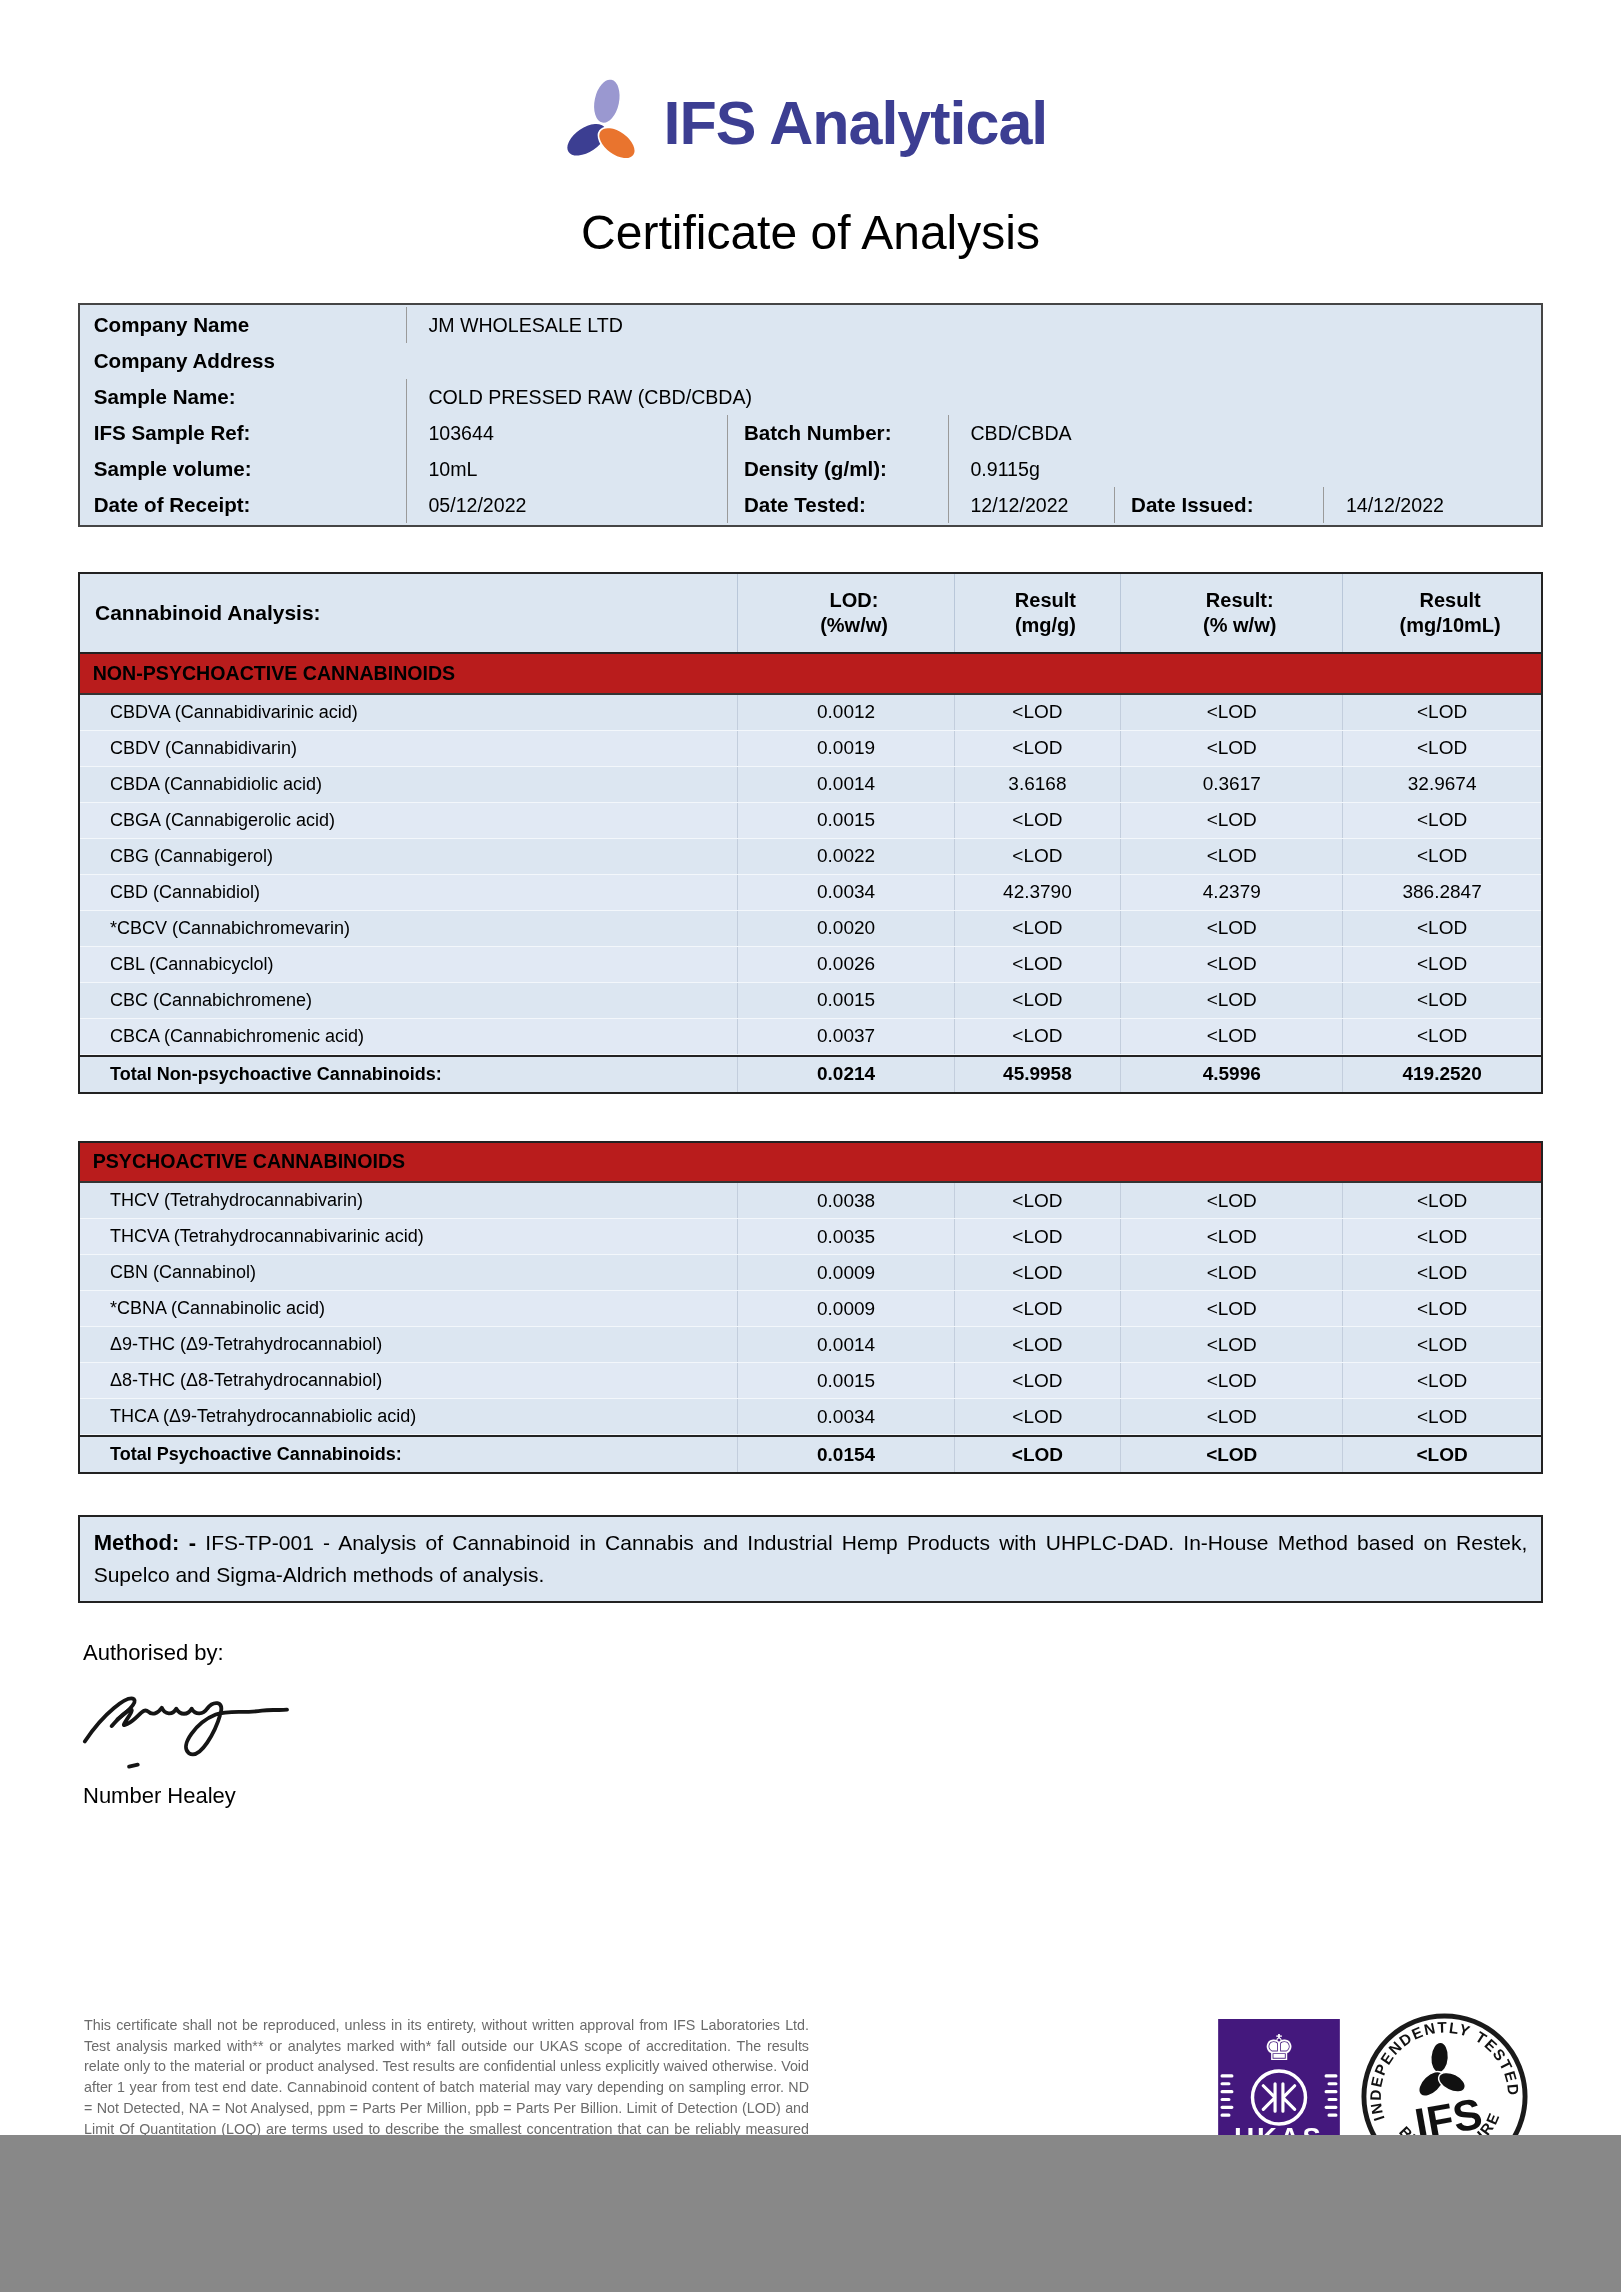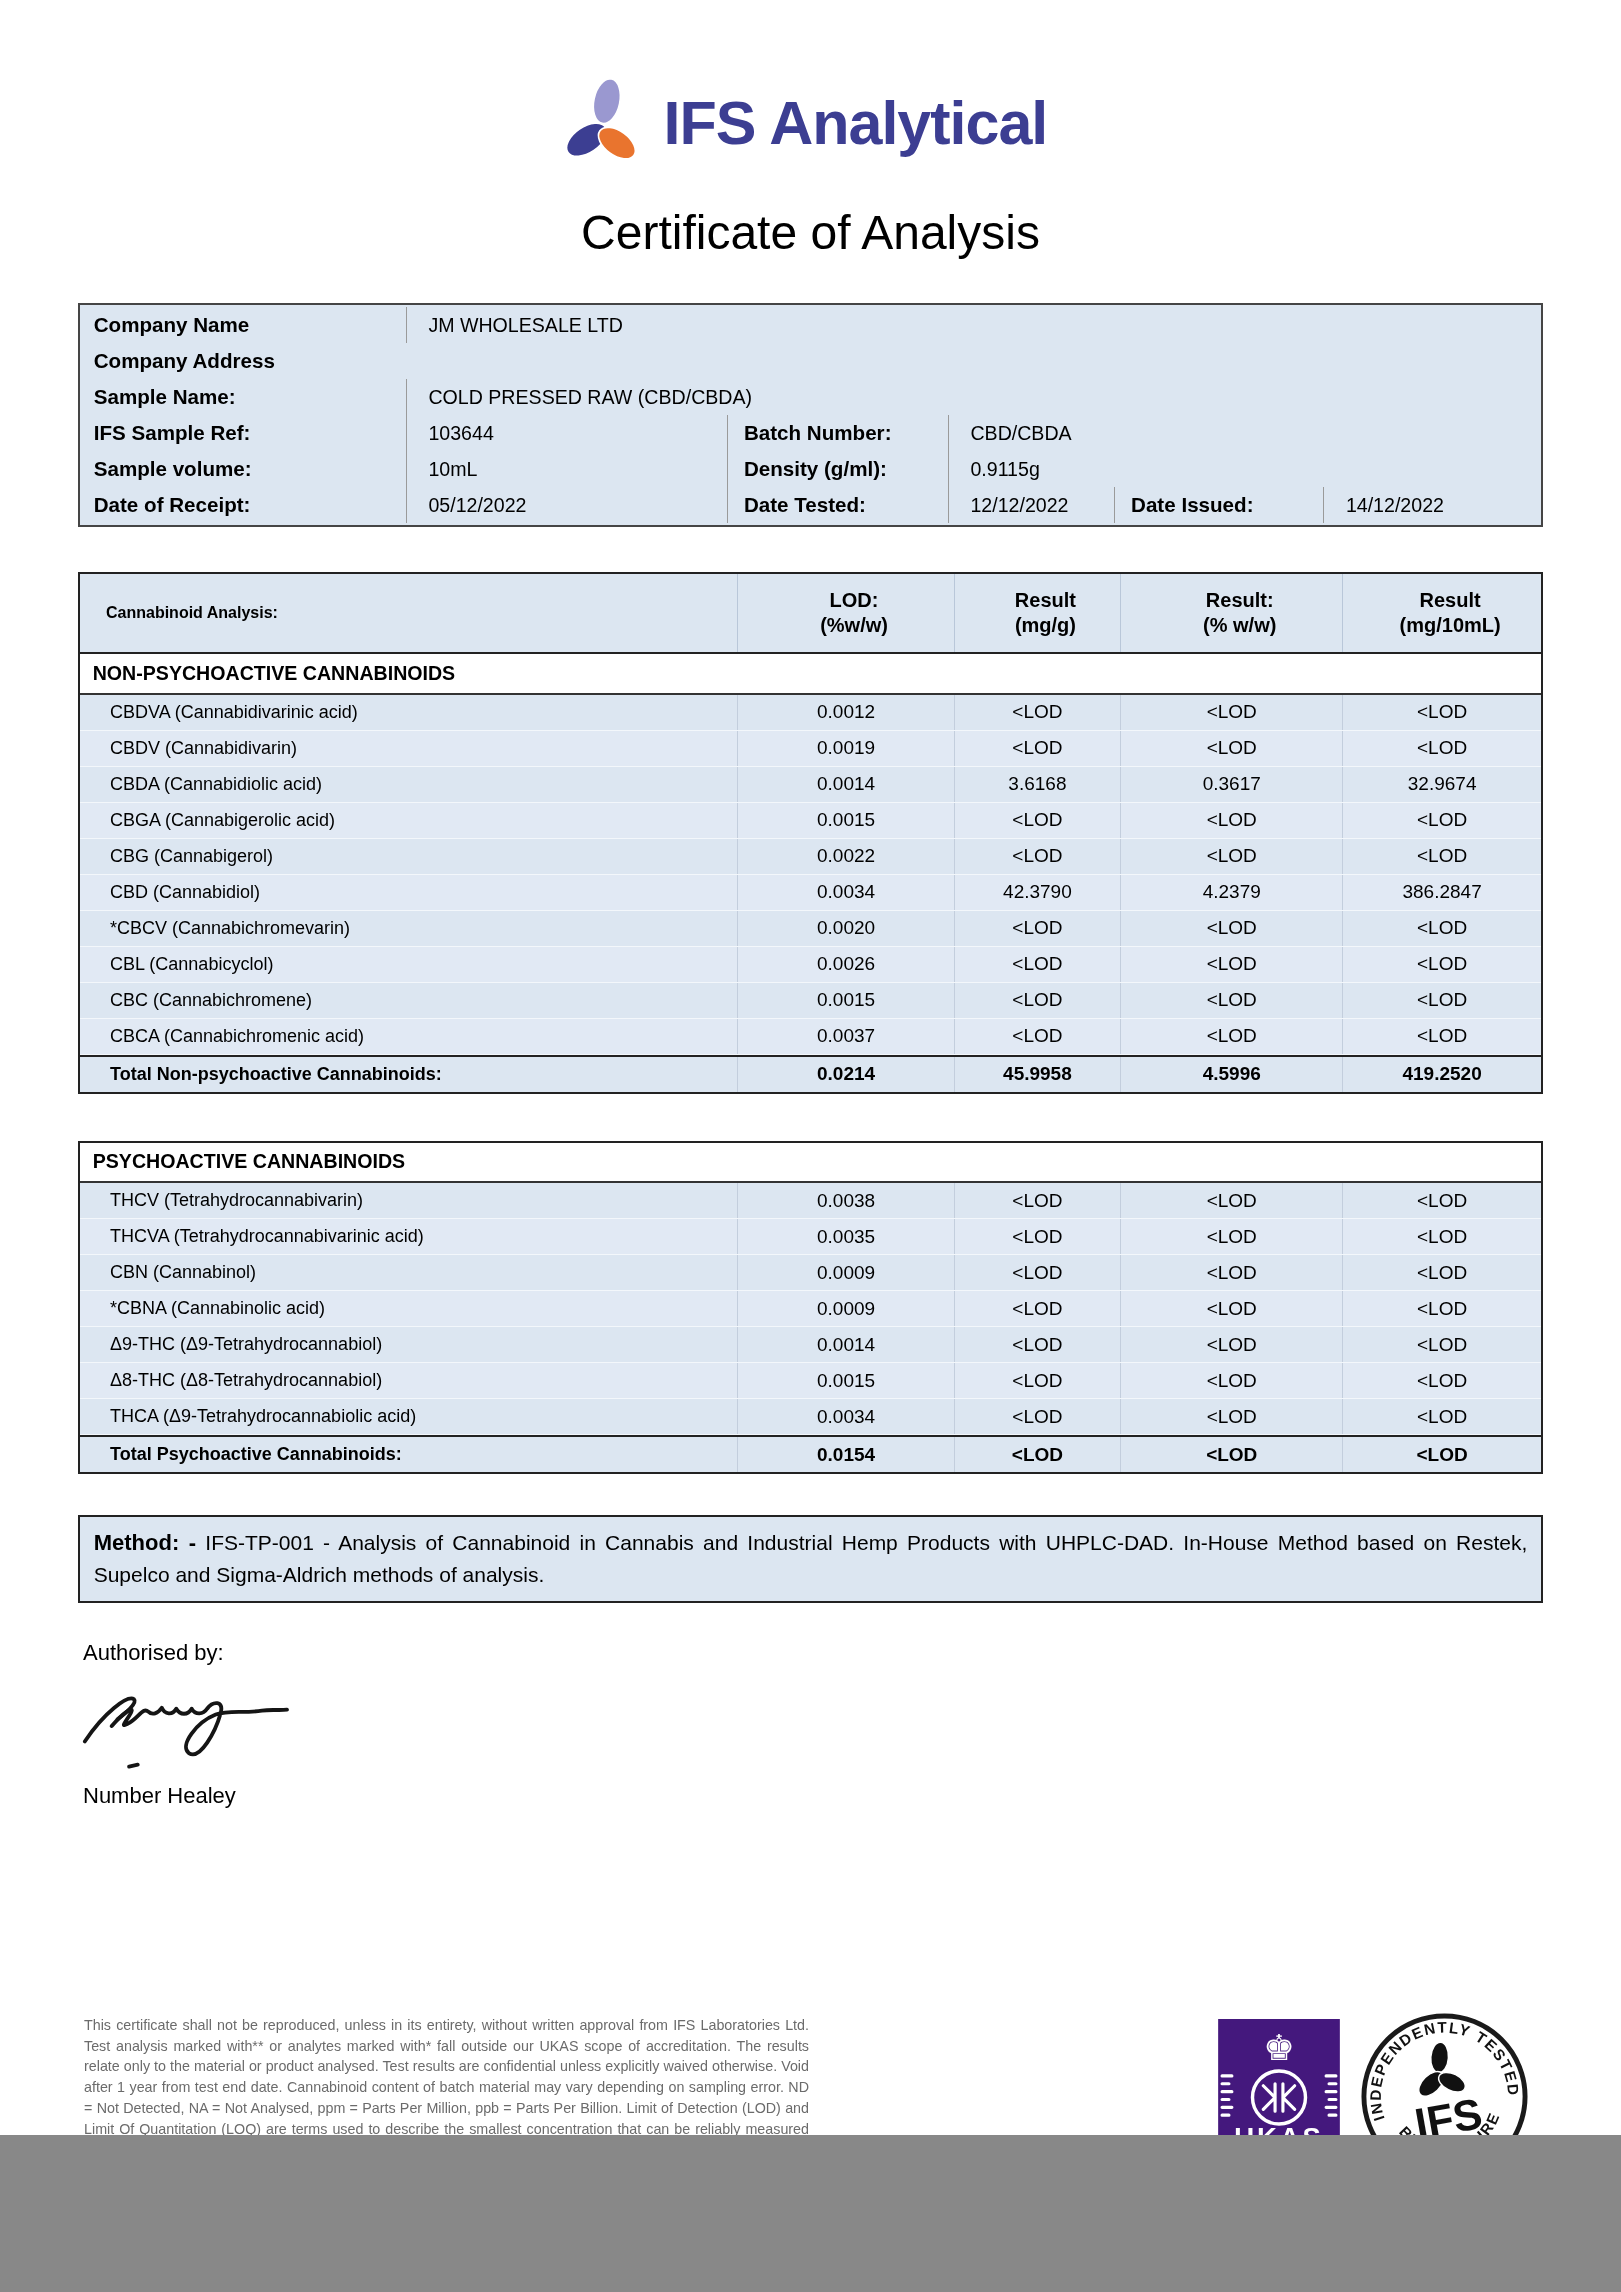--- a/index.html
+++ b/index.html
@@ -23,23 +23,23 @@
   .c2{border-left:1px solid #9a9a9a;}
   .split .c3{border-left:1px solid #9a9a9a;font-weight:bold;font-size:20.6px;padding-left:15.7px;height:100%;display:flex;align-items:center;}
   .split .c4{border-left:1px solid #9a9a9a;}
   .split-rows > div:last-of-type .c5{border-left:1px solid #9a9a9a;font-weight:bold;font-size:20.6px;padding-left:15.7px;height:100%;display:flex;align-items:center;}
   .split-rows > div:last-of-type .c6{border-left:1px solid #9a9a9a;}
   
   .data-table{margin:45px 78px 0 78px;border:2px solid #222;border-bottom-width:2.9px;background:#dce6f1;}
   .data-table.second{margin-top:47px;}
   .thead,.trow{display:grid;grid-template-columns:45% 14.8% 11.4% 15.2% 13.6%;}
   .thead{height:78px;border-bottom:2px solid #222;}
-  .th-name{display:flex;align-items:center;padding-left:26px;font-size:16px;font-weight:bold;}
+  .th-name{display:flex;align-items:center;padding-left:15px;font-size:21px;font-weight:bold;}
   .th-num{display:flex;flex-direction:column;align-items:center;justify-content:center;font-weight:bold;font-size:20px;line-height:1.25;border-left:1px solid #b9c7d9;padding-left:16px;}
-  .section-band{background:#ffffff;font-weight:bold;font-size:19.6px;padding:7.8px 12.7px;border-bottom:2px solid #333;}
+  .section-band{background:#b91c1c;font-weight:bold;font-size:19.6px;padding:7.8px 12.7px;border-bottom:2px solid #333;}
   .trow{height:35px;align-items:center;border-bottom:1px solid #f3f7fb;}
   .rows-host > div:nth-of-type(even){background:#e1e9f4;}
   .td-name{padding-left:30px;font-size:18px;}
   .td-num{text-align:center;font-size:19px;border-left:1px solid #c3cedd;align-self:stretch;display:flex;align-items:center;justify-content:center;}
   .trow.total{font-weight:bold;border-top:2px solid #222;border-bottom:none;background:#dce6f1;}
   
   .method-box{margin:41px 78px 0 78px;border:2px solid #222;background:#dce6f1;padding:8.8px 13.7px 10.8px 13.7px;}
   .method-box p{margin:0;font-size:21px;line-height:1.5;text-align:justify;}
   .method-label{font-weight:bold;font-size:22px;}
   

